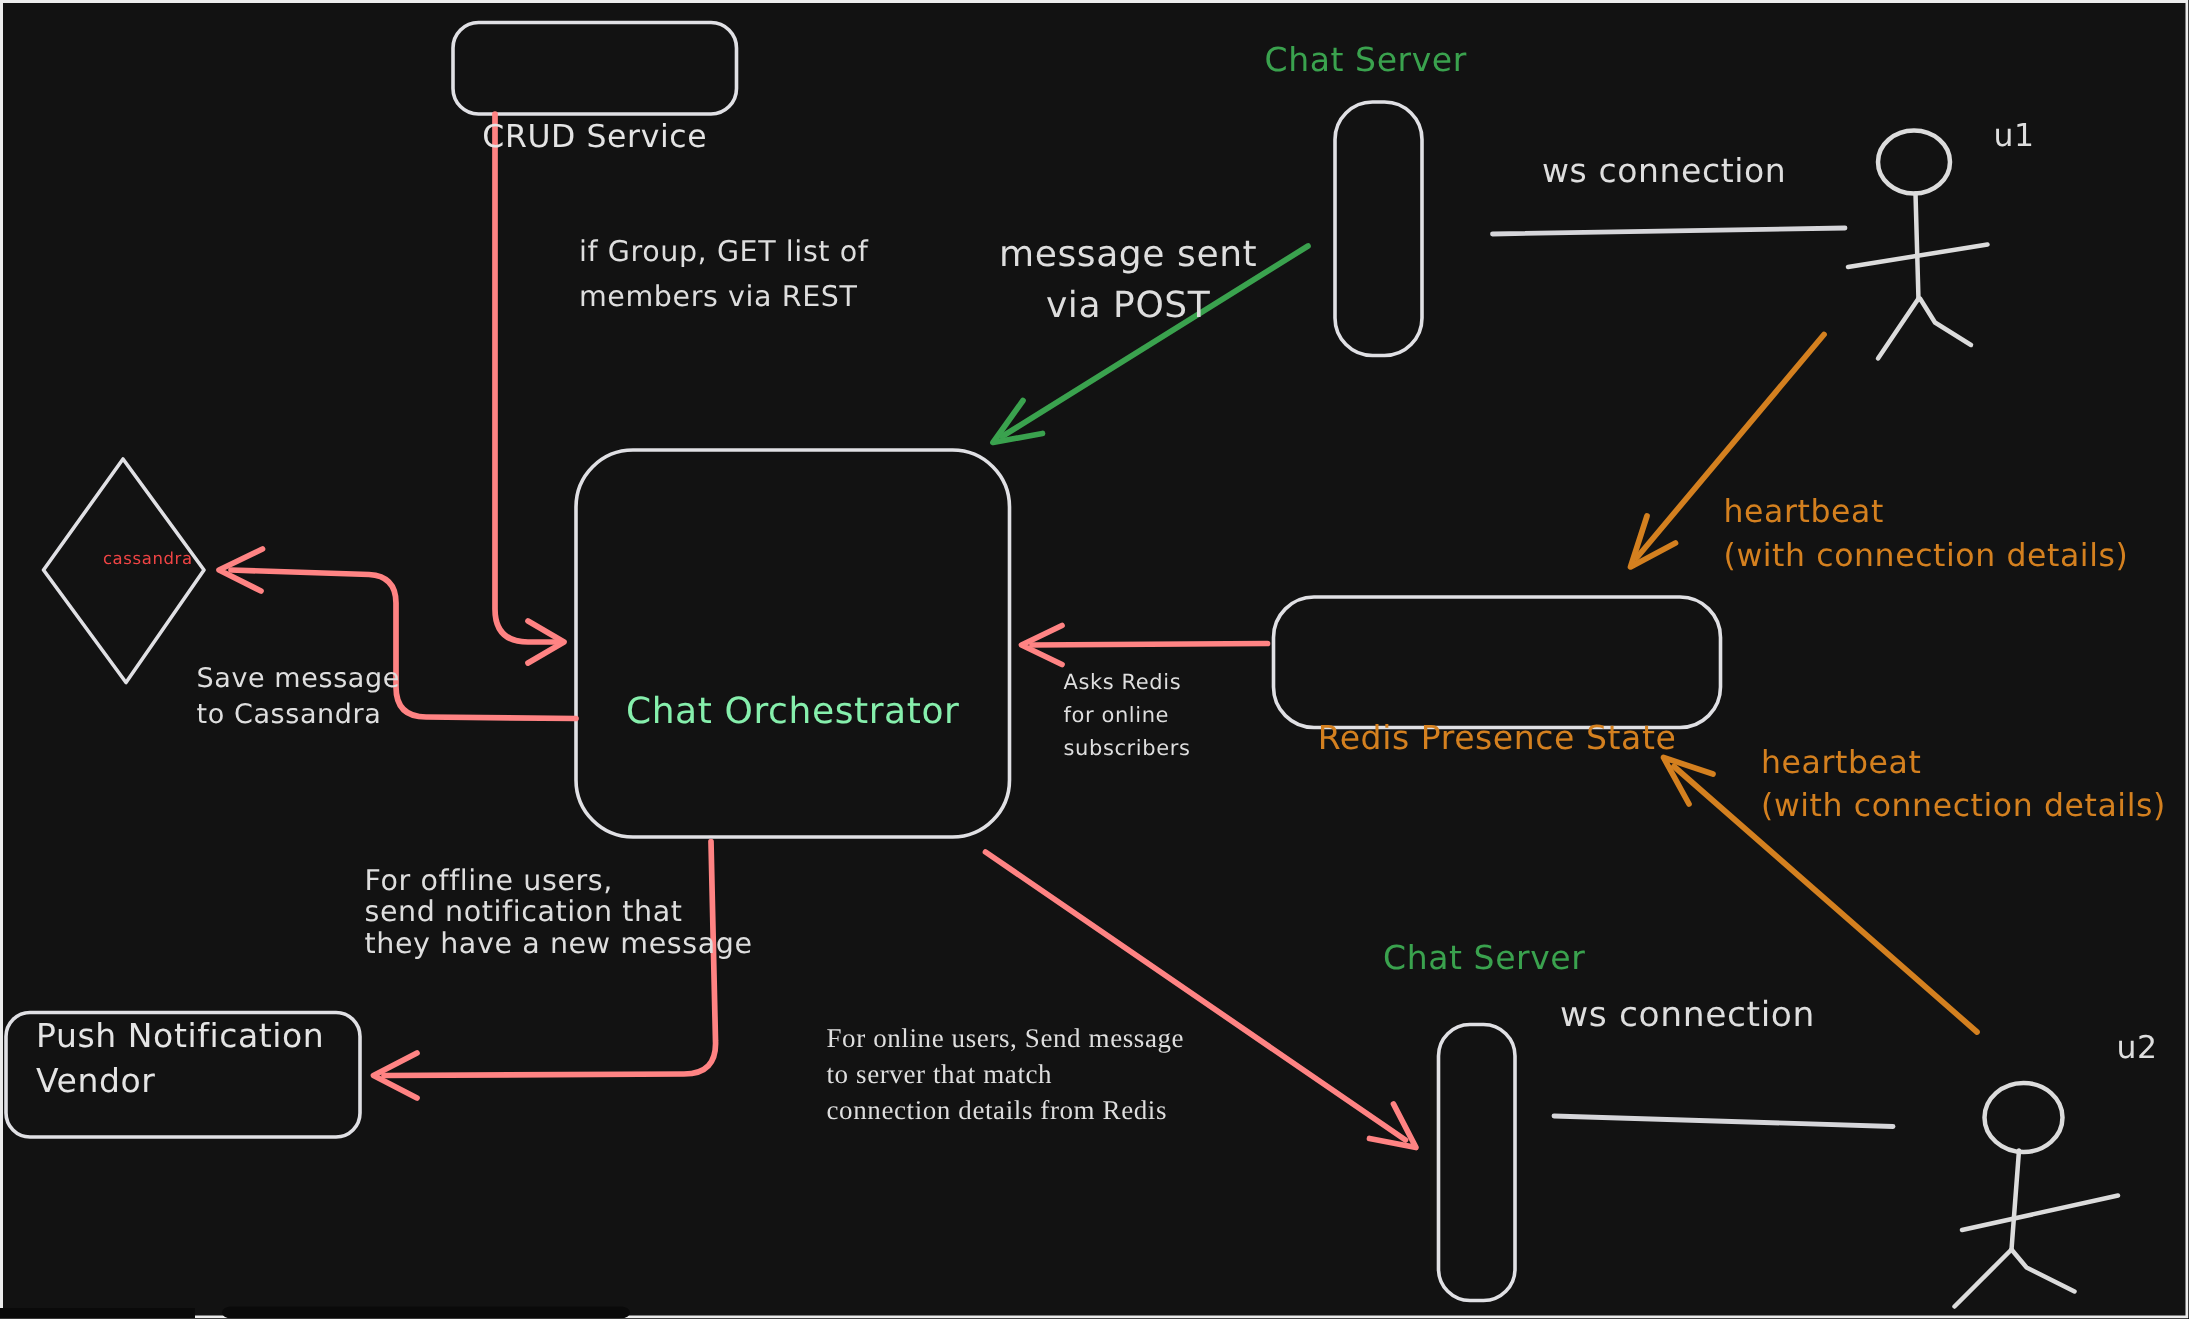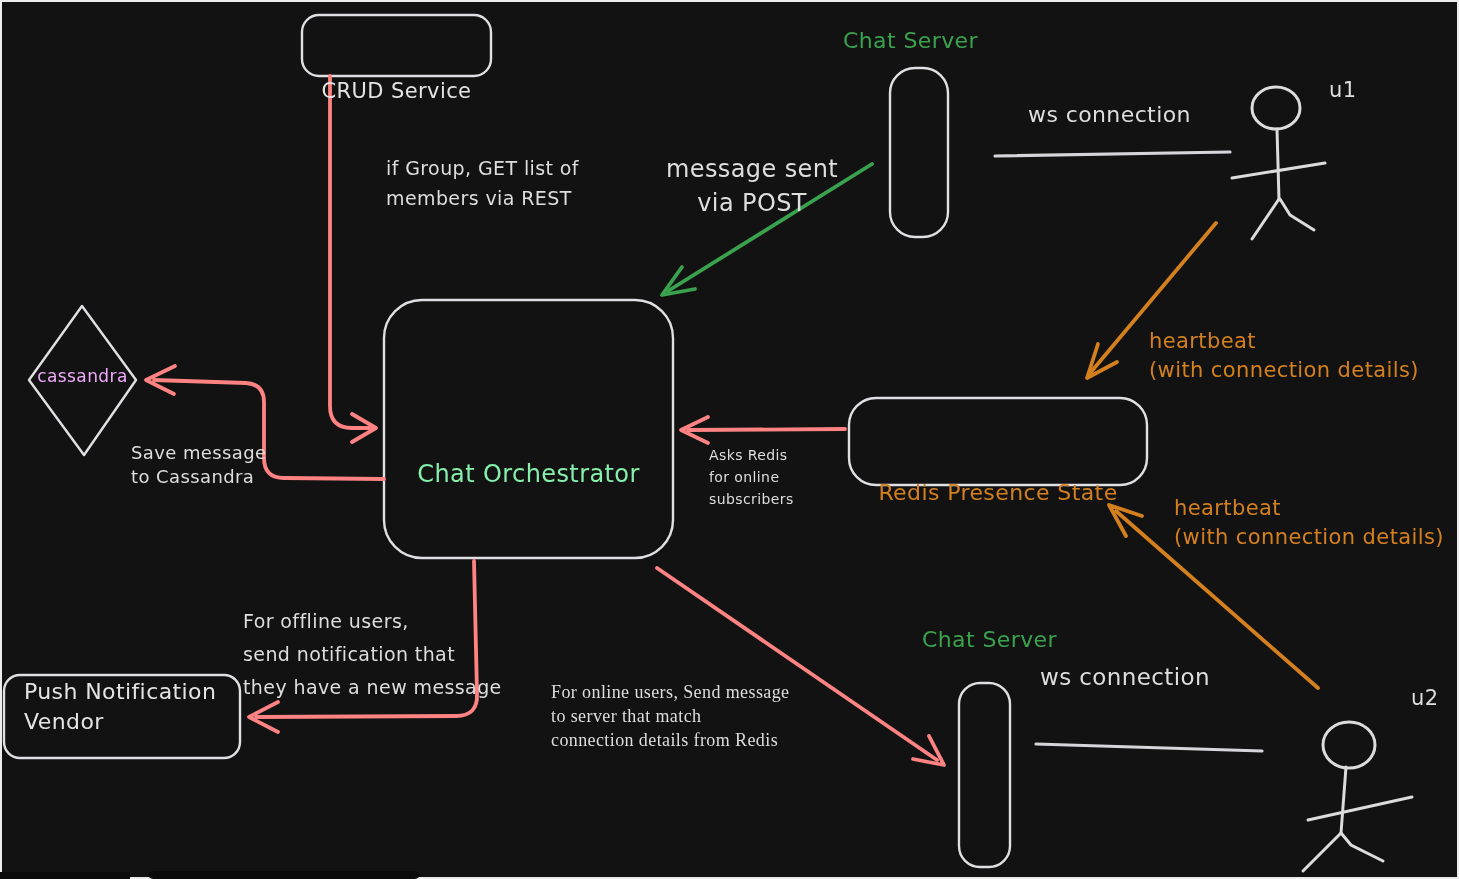--- a/index.html
+++ b/index.html
@@ -97,21 +97,21 @@
     <rect x="0" y="872" width="130" height="7" fill="#0a0a0a"></rect>
     <rect x="148" y="871" width="272" height="8" rx="6" fill="#0a0a0a"></rect>
   </svg>
 
   <div class="label center" style="left:302px;top:15px;width:189px;height:61px;font-size:21px;color:#e4e4e4;">CRUD Service</div>
 
   <div class="label c-green" style="left:843px;top:28px;font-size:22px;">Chat Server</div>
 
   <div class="label center c-red" style="left:384px;top:300px;width:289px;height:258px;font-size:24px;">Chat Orchestrator</div>
 
-  <div class="label" style="left:29px;top:366px;width:107px;text-align:center;font-size:17px;color:#f0abfc;">cassandra</div>
+  <div class="label" style="left:45px;top:366px;width:107px;text-align:center;font-size:11px;color:#ef4444;">cassandra</div>
 
   <div class="label center c-orange" style="left:849px;top:412px;width:298px;height:71px;font-size:22px;">Redis Presence State</div>
 
   <div class="label" style="left:24px;top:675px;height:64px;display:flex;align-items:center;font-size:22px;line-height:30px;color:#e4e4e4;">Push Notification
 Vendor</div>
 
   <div class="label c-green" style="left:922px;top:627px;font-size:22px;">Chat Server</div>
 
   <div class="label" style="left:1329px;top:78px;font-size:21px;">u1</div>
   <div class="label" style="left:1411px;top:686px;font-size:21px;text-align:right;">u2</div>
@@ -130,21 +130,21 @@
   <div class="label" style="left:131px;top:441px;font-size:18px;line-height:24px;">Save message
 to Cassandra</div>
 
   <div class="label" style="left:709px;top:444px;font-size:14px;line-height:22px;">Asks Redis
 for online
 subscribers</div>
 
   <div class="label c-orange" style="left:1174px;top:494px;font-size:21px;line-height:29px;">heartbeat
 (with connection details)</div>
 
-  <div class="label" style="left:243px;top:577px;font-size:19px;line-height:33px;margin-top:28px;">For offline users,
+  <div class="label" style="left:243px;top:577px;font-size:19px;line-height:21px;">For offline users,
 send notification that
 they have a new message</div>
 
   <div class="label" style="left:551px;top:680px;font-size:18px;line-height:24px;font-family:Liberation Serif, serif;">For online users, Send message
 to server that match
 connection details from Redis</div>
 
   <div class="label" style="left:1040px;top:664px;font-size:23px;">ws connection</div>
 
 </div>

